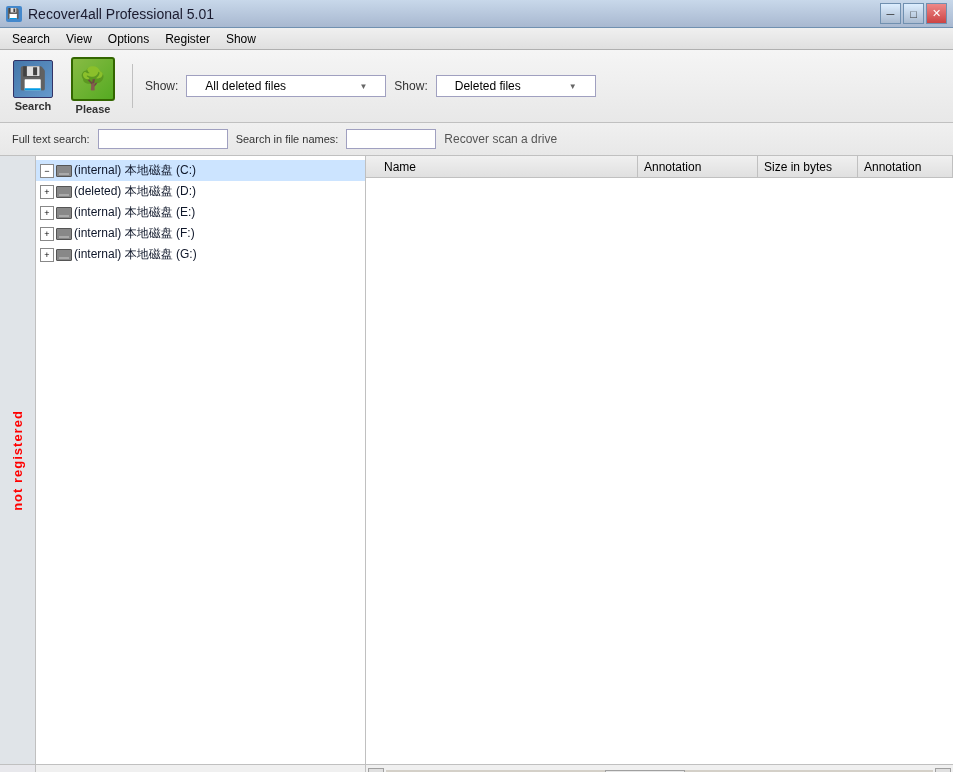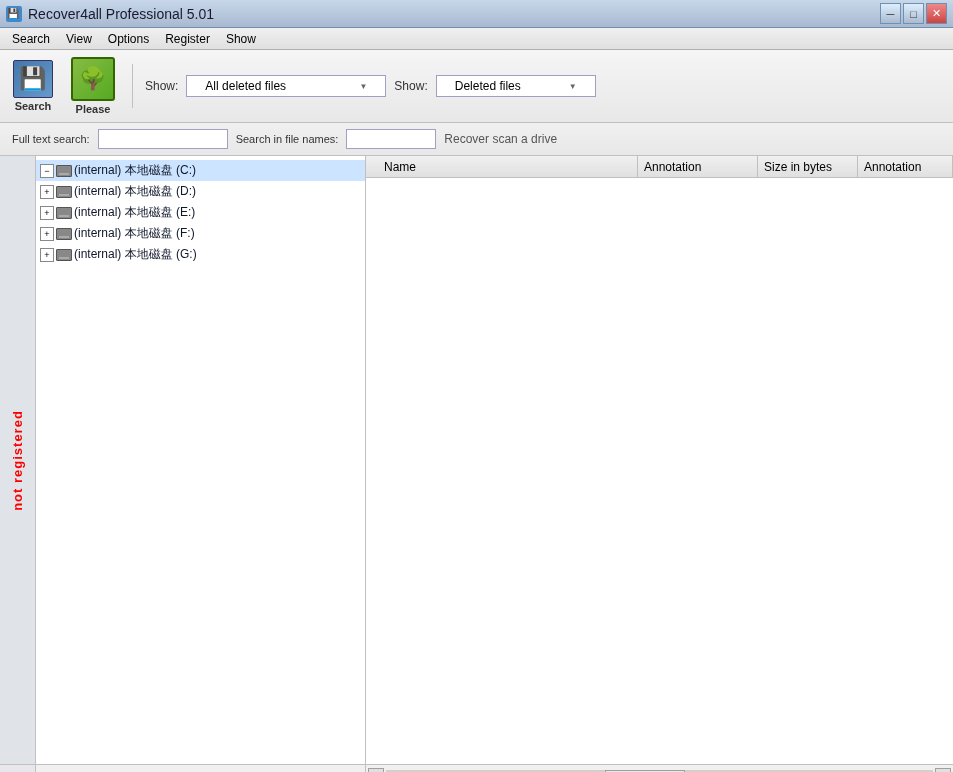--- a/index.html
+++ b/index.html
@@ -417,21 +417,21 @@
   <div class="tree-panel">
 
   <div class="tree-item selected">
         <div class="expand-btn">−</div>
         <div class="drive-icon"></div>
         <span class="tree-label">(internal) 本地磁盘 (C:)</span>
       </div>
       <div class="tree-item">
         <div class="expand-btn">+</div>
         <div class="drive-icon"></div>
-        <span class="tree-label">(internal) 本地磁盘 (D:)</span>
+        <span class="tree-label">(deleted) 本地磁盘 (D:)</span>
       </div>
       <div class="tree-item">
         <div class="expand-btn">+</div>
         <div class="drive-icon"></div>
         <span class="tree-label">(internal) 本地磁盘 (E:)</span>
       </div>
       <div class="tree-item">
         <div class="expand-btn">+</div>
         <div class="drive-icon"></div>
         <span class="tree-label">(internal) 本地磁盘 (F:)</span>

